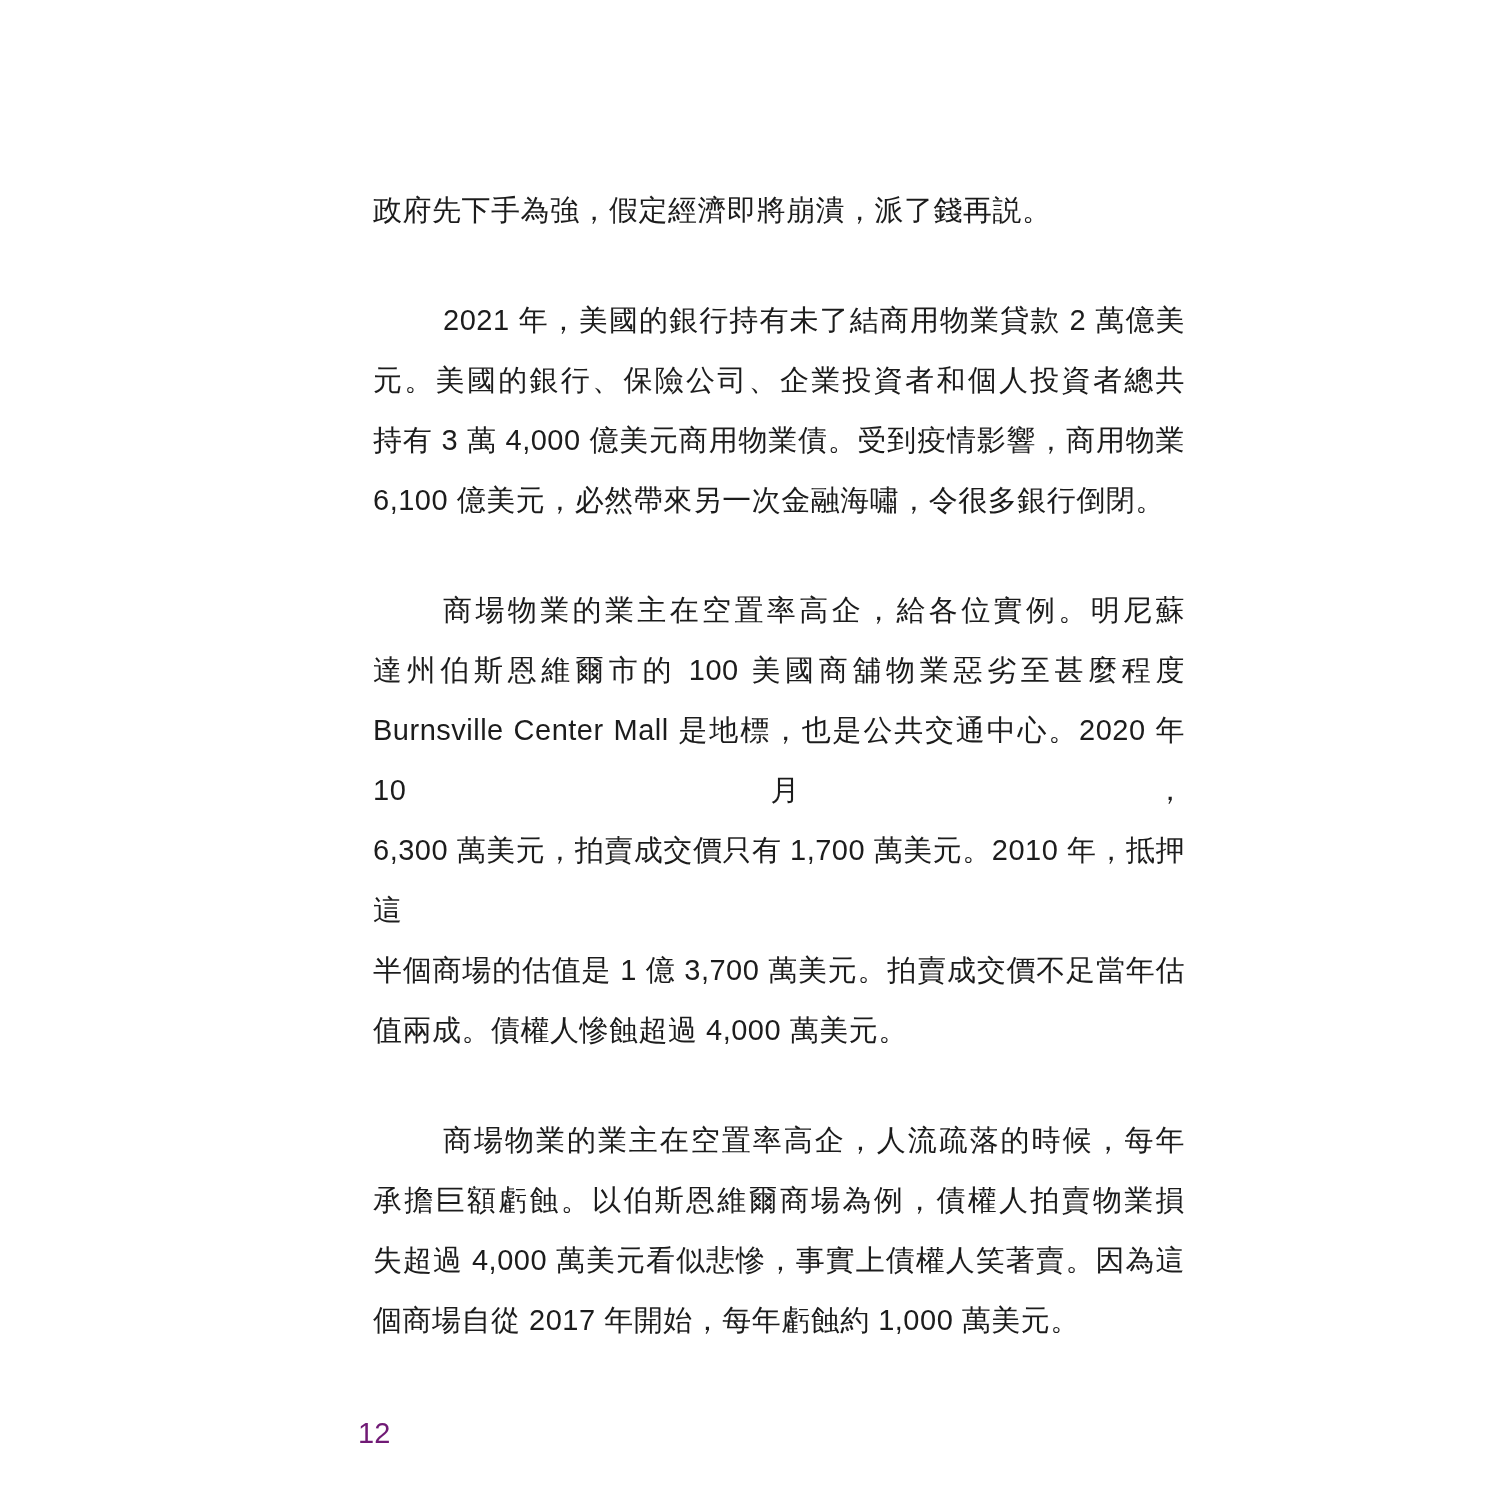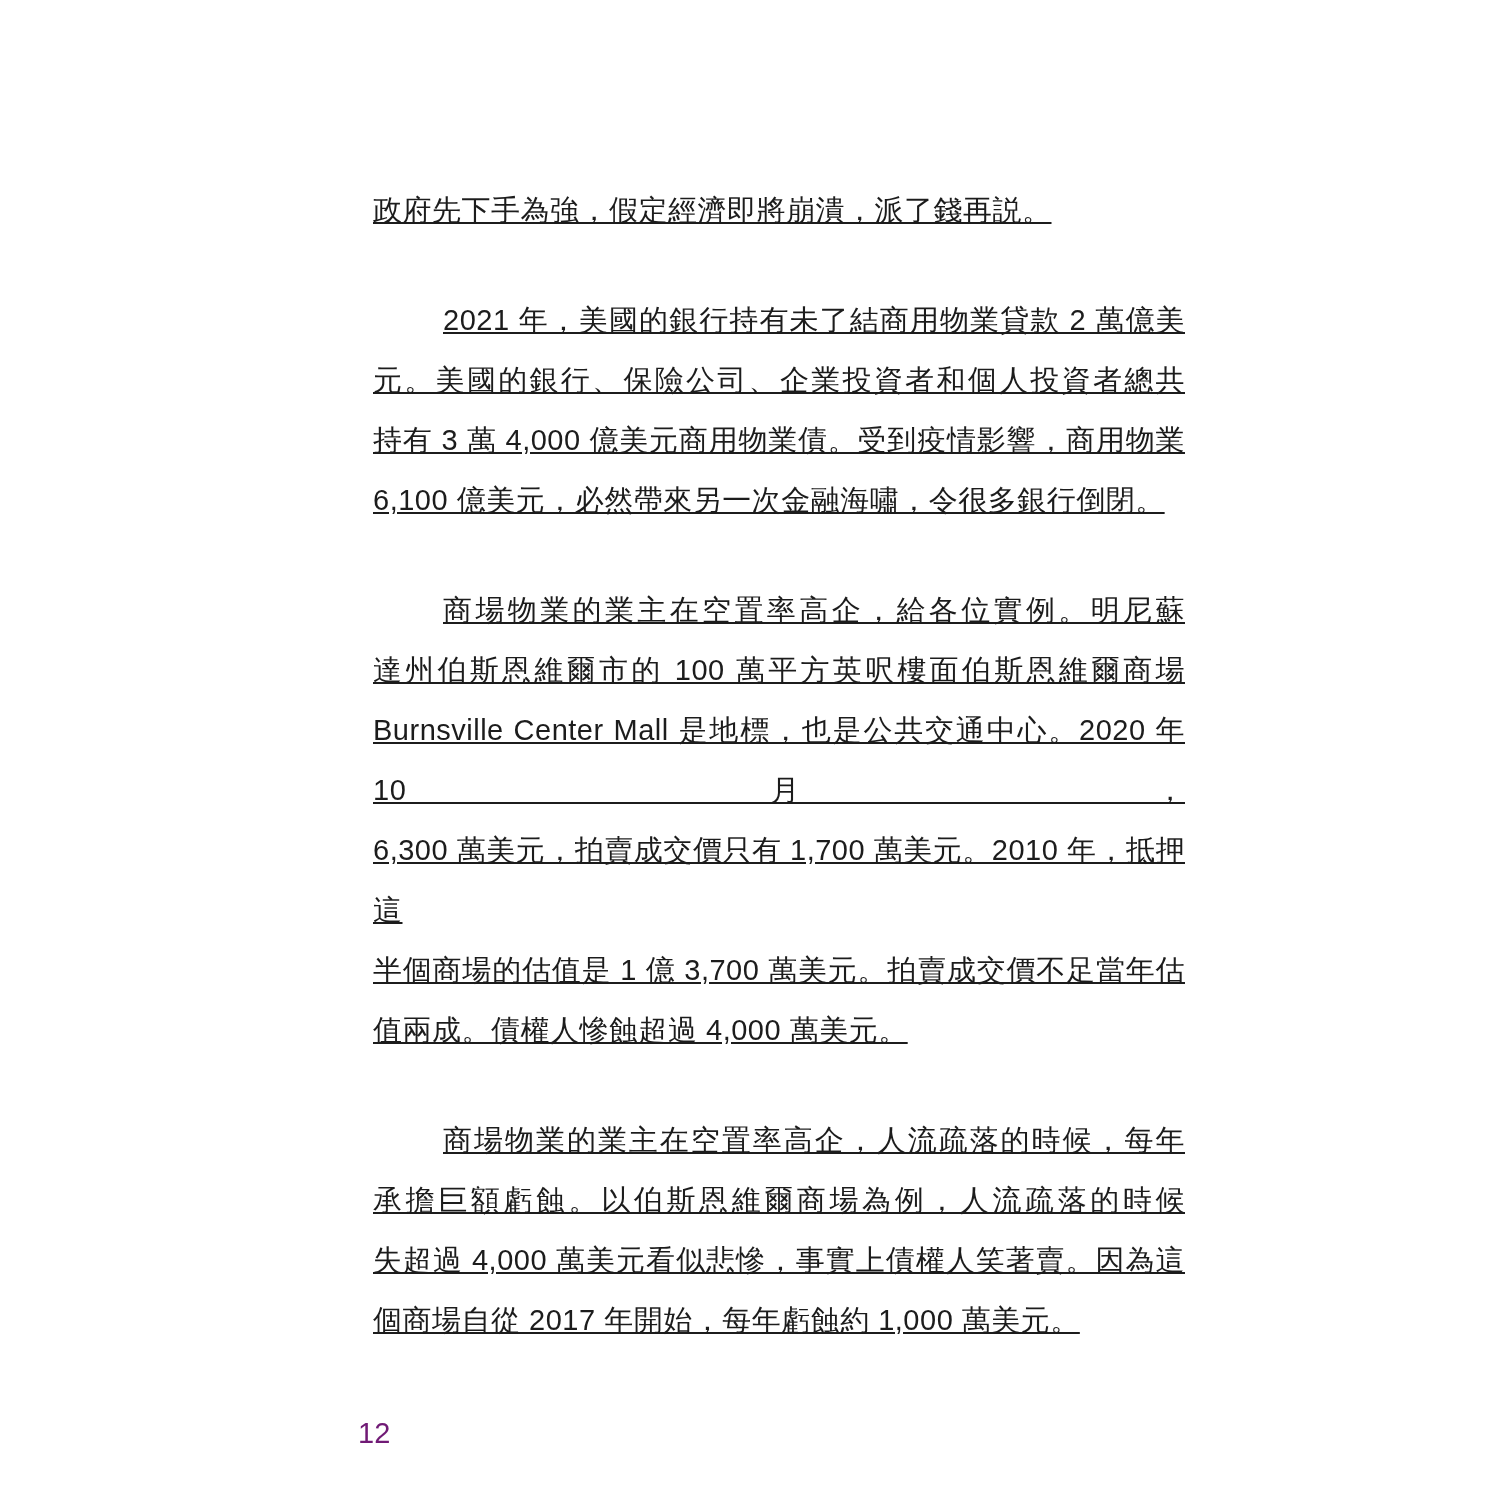--- a/index.html
+++ b/index.html
@@ -28,21 +28,20 @@
     line-height: 60px;
     color: #1c1c1c;
     letter-spacing: 0.5px;
   }
   .para { margin: 0; }
   .para + .para { margin-top: 50px; }
   .line {
     text-align: justify;
     text-align-last: justify;
     white-space: normal;
-    text-decoration: underline;
   }
   .line.last {
     text-align-last: left;
   }
   .line.indent {
     text-indent: 70px;
   }
   .page-number {
     position: absolute;
     left: 358px;
@@ -61,27 +60,27 @@
         <div class="line last">政府先下手為強，假定經濟即將崩潰，派了錢再説。</div>
       </div>
       <div class="para">
         <div class="line indent">2021 年，美國的銀行持有未了結商用物業貸款 2 萬億美</div>
         <div class="line">元。美國的銀行、保險公司、企業投資者和個人投資者總共</div>
         <div class="line">持有 3 萬 4,000 億美元商用物業債。受到疫情影響，商用物業</div>
         <div class="line last">6,100 億美元，必然帶來另一次金融海嘯，令很多銀行倒閉。</div>
       </div>
       <div class="para">
         <div class="line indent">商場物業的業主在空置率高企，給各位實例。明尼蘇</div>
-        <div class="line">達州伯斯恩維爾市的 100 萬平方英呎樓面伯斯恩維爾商場</div>
+        <div class="line">達州伯斯恩維爾市的 100 美國商舖物業惡劣至甚麼程度</div>
         <div class="line">Burnsville Center Mall 是地標，也是公共交通中心。2020 年 10 月，</div>
         <div class="line">6,300 萬美元，拍賣成交價只有 1,700 萬美元。2010 年，抵押這</div>
         <div class="line">半個商場的估值是 1 億 3,700 萬美元。拍賣成交價不足當年估</div>
         <div class="line last">值兩成。債權人慘蝕超過 4,000 萬美元。</div>
       </div>
       <div class="para">
         <div class="line indent">商場物業的業主在空置率高企，人流疏落的時候，每年</div>
-        <div class="line">承擔巨額虧蝕。以伯斯恩維爾商場為例，人流疏落的時候</div>
+        <div class="line">承擔巨額虧蝕。以伯斯恩維爾商場為例，債權人拍賣物業損</div>
         <div class="line">失超過 4,000 萬美元看似悲慘，事實上債權人笑著賣。因為這</div>
         <div class="line last">個商場自從 2017 年開始，每年虧蝕約 1,000 萬美元。</div>
       </div>
     </div>
   <div class="page-number">12</div>
 </div>
 
 </body></html>

